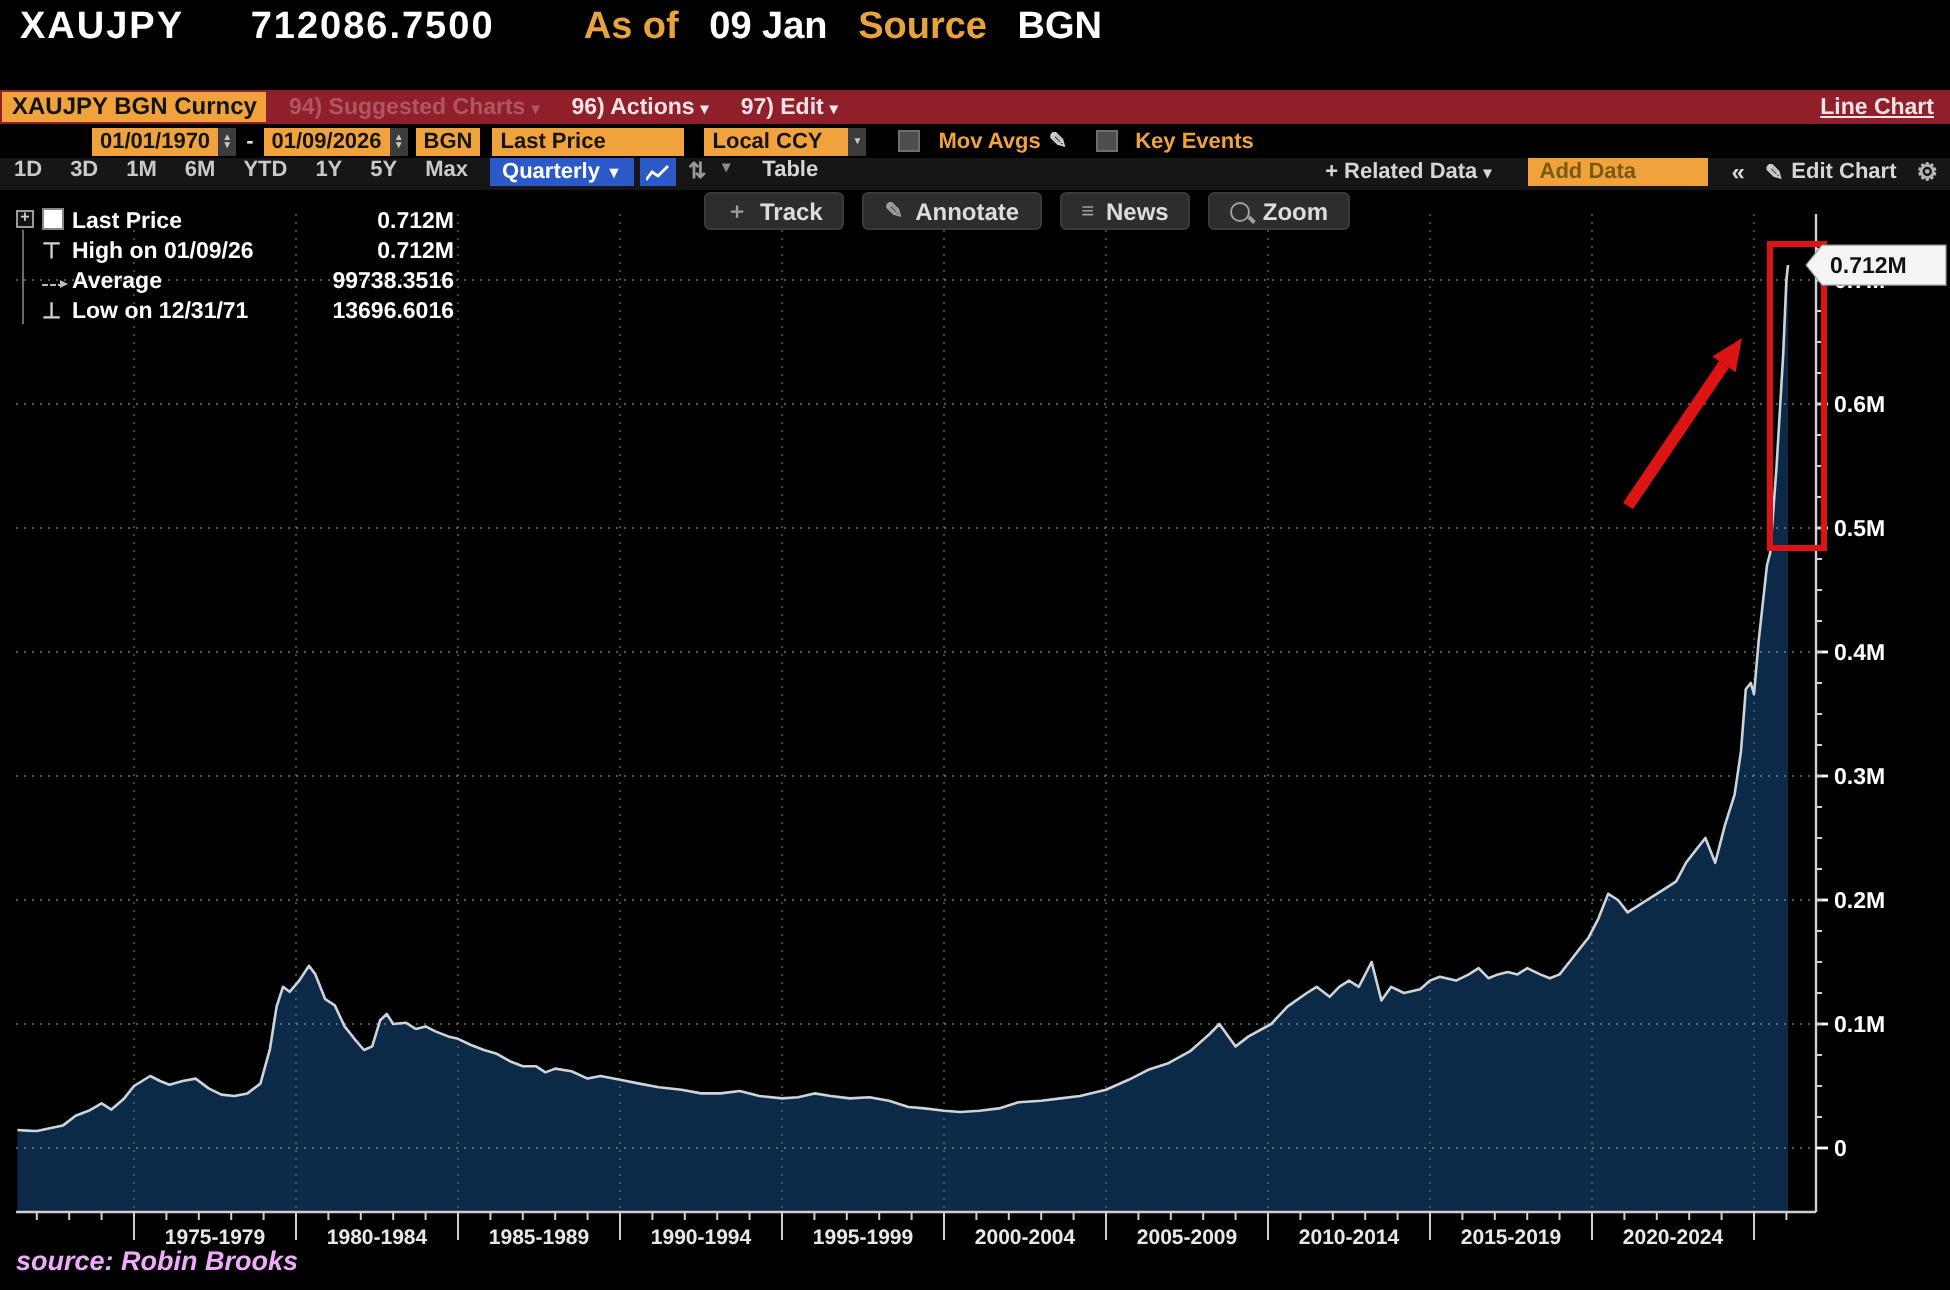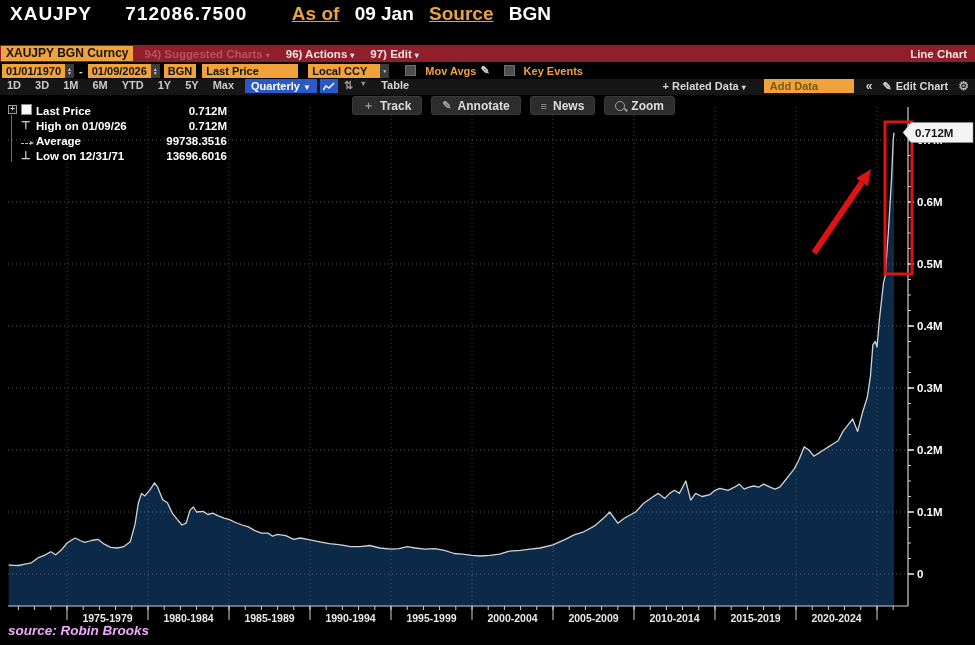--- a/index.html
+++ b/index.html
@@ -3,33 +3,33 @@
 <meta charset="utf-8">
 <style>
   html,body{margin:0;padding:0;background:#222;}
   .screen{position:relative;width:975px;height:645px;background:#000;overflow:hidden;
           font-family:"Liberation Sans",sans-serif;-webkit-font-smoothing:antialiased;}
   
   .titlebar{position:absolute;top:0;left:0;right:0;height:42px;padding:3px 10px 0 10px;
             font-size:19px;font-weight:bold;color:#fff;white-space:nowrap;}
   .titlebar .tk{margin-right:28px;letter-spacing:1px;}
   .titlebar .px{margin-right:40px;letter-spacing:1px;}
-  .amber{color:#e8a33d;text-decoration:underline;}
+  .amber{color:#e8a33d;}
   .titlebar .sp{margin-right:10px;}
   
   .redbar{position:absolute;top:45px;left:0;right:0;height:17px;background:#8e1f2b;
           display:flex;align-items:center;font-size:11.5px;font-weight:bold;color:#f2e2e2;}
   .secbox{background:#f0a33c;color:#141414;height:15px;line-height:15px;padding:0 5px;margin:0 1px;font-size:12px;}
   .dimred{color:#b25560;margin-left:10px;text-align:right;}
   .redbar .mi{margin-left:16px;}
   .caret{font-size:8px;margin-left:3px;}
-  .linechart{margin-left:auto;margin-right:8px;}
+  .linechart{margin-left:auto;margin-right:8px;text-decoration:underline;}
   
   .row2{position:absolute;top:62px;left:0;right:0;height:17px;background:#000;
-        display:flex;align-items:center;font-size:11px;font-weight:bold;}
+        display:flex;align-items:center;font-size:11px;font-weight:bold;padding-left:44px;}
   .abox{background:#f0a33c;color:#141414;height:14px;line-height:14px;padding:0 4px;margin-left:2px;}
   .spin{width:9px;height:14px;background:#3c3c3c;color:#c8c8c8;display:inline-flex;flex-direction:column;
         align-items:center;justify-content:center;font-size:5px;line-height:4px;margin-right:2px;}
   .dash{color:#ddd;margin:0 3px;}
   .atext{color:#f0a33c;margin-left:5px;}
   .chk{width:9px;height:9px;background:#4e4e4e;border:1px solid #6e6e6e;display:inline-block;margin-left:14px;margin-right:4px;}
   .pencil{color:#cfcfcf;margin-left:4px;font-size:11px;}
   .wfield{min-width:88px;}
   
   .row3{position:absolute;top:79px;left:0;right:0;height:16px;background:#161616;

